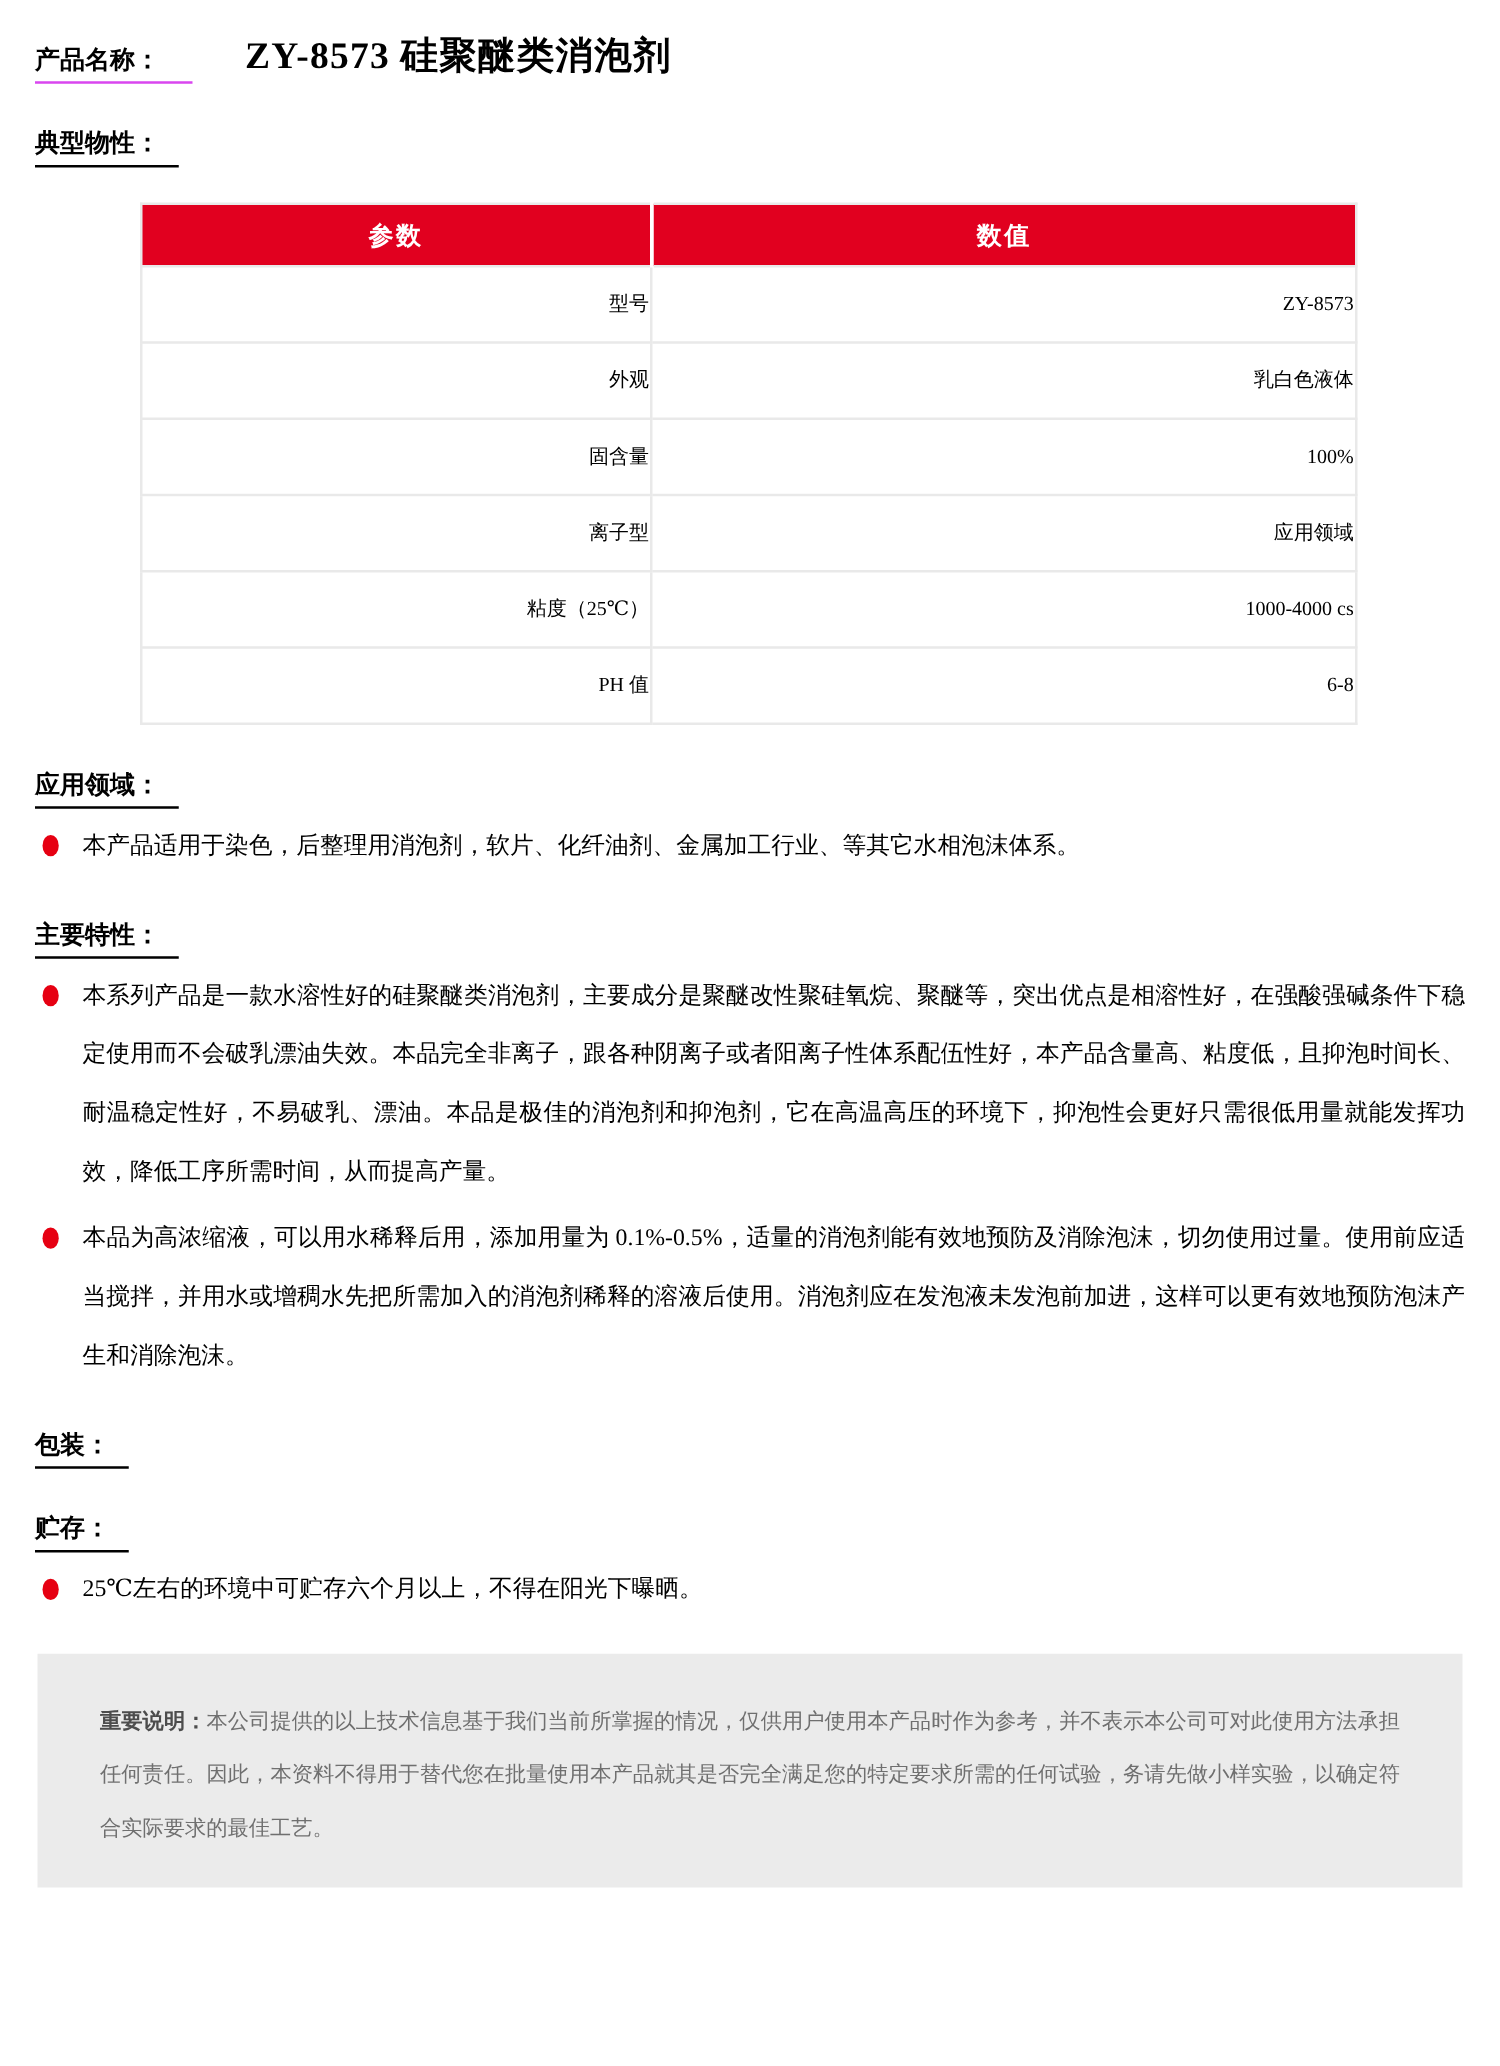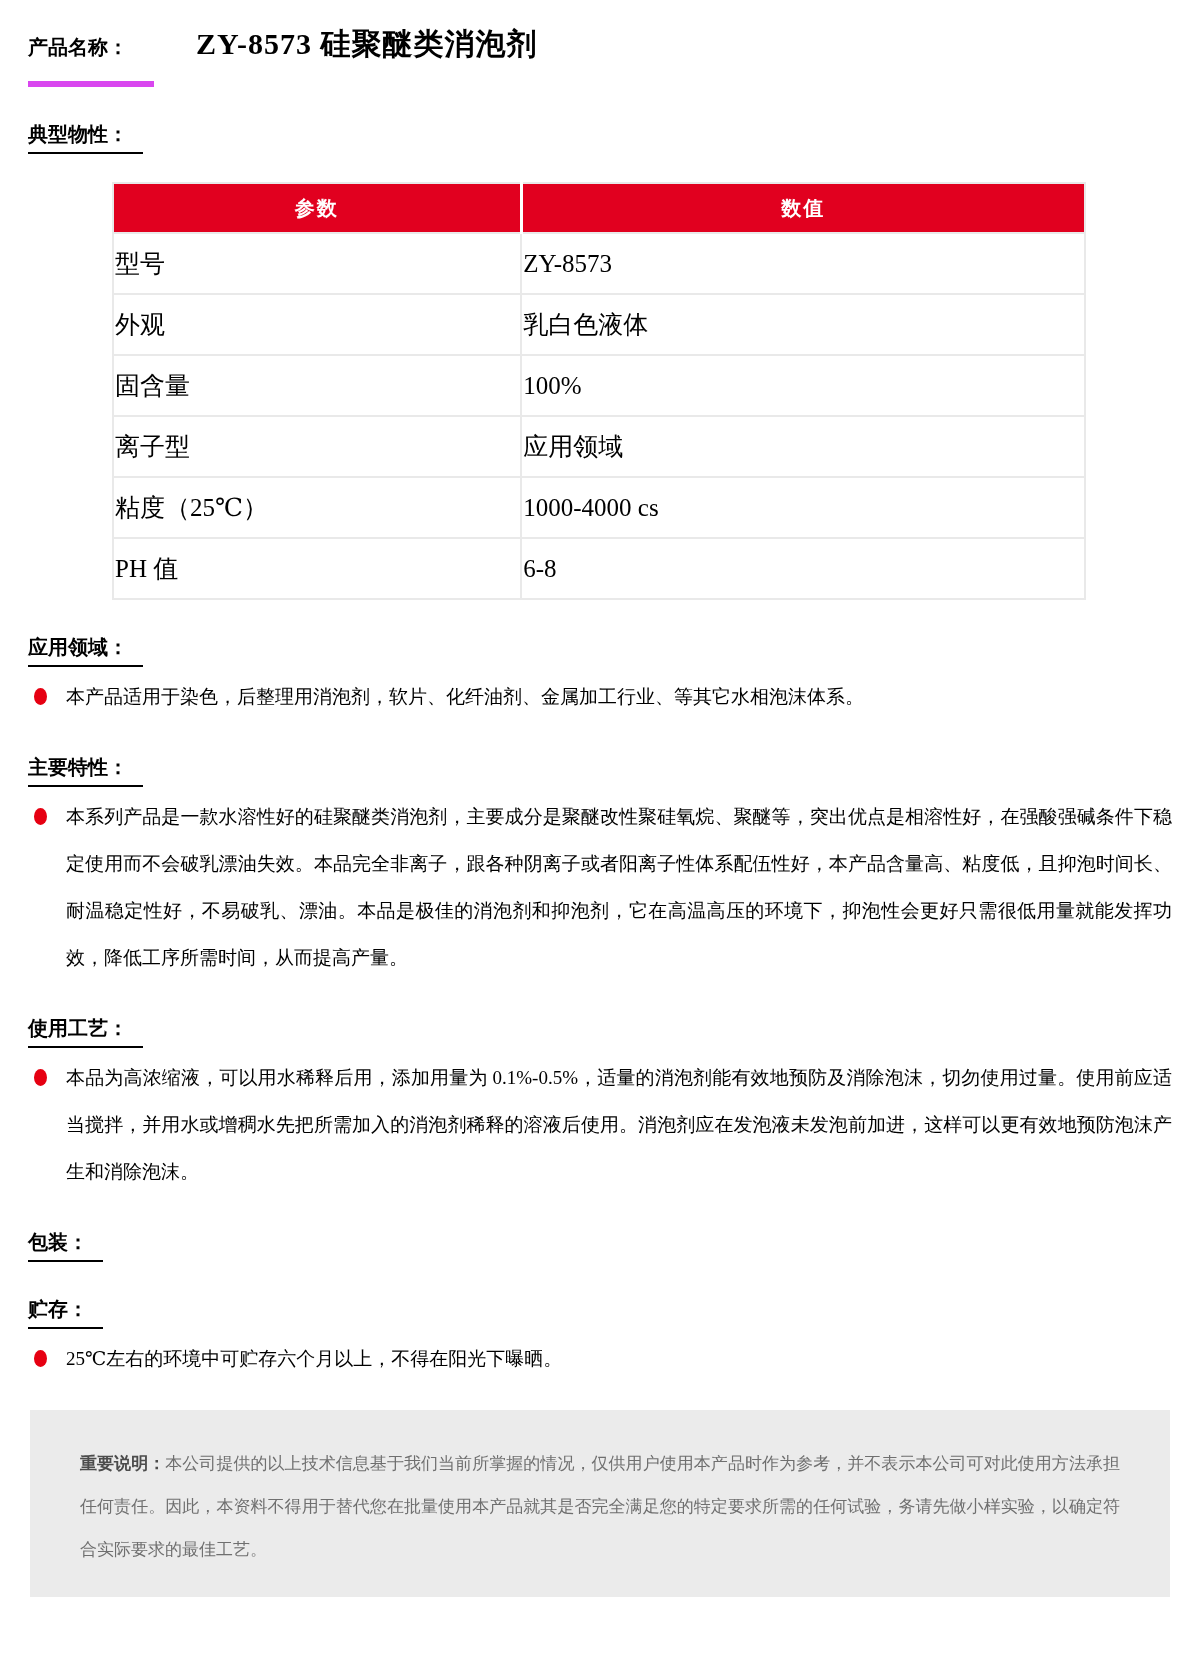--- a/index.html
+++ b/index.html
@@ -17,22 +17,22 @@
     min-height:1653px;
     background:#ffffff;
     color:#000;
     font-family:"Liberation Serif","DejaVu Serif",serif;
   }
   .page{padding:20px 28px 30px;}
 
   .title-row{display:flex;align-items:baseline;margin-top:4px;}
   .product-label{
     font-size:20px;font-weight:bold;
-    border-bottom:6px solid #d946ef;
-    padding:0 26px 20px 0;
+    border-bottom:2px solid #d946ef;
+    padding:0 26px 4px 0;
     white-space:nowrap;
   }
   .product-title{
     font-size:30px;font-weight:bold;
     margin:0 0 0 42px;letter-spacing:1px;
   }
 
   .sec-heading-wrap{margin-top:34px;}
   .sec-heading{
     display:inline-block;
@@ -52,22 +52,22 @@
   .props-table col.c2{width:58%;}
   .props-table th{
     background:var(--accent);
     color:#fff;
     font-size:20px;font-weight:bold;
     height:50px;text-align:center;
     letter-spacing:2px;
   }
   .props-table th + th{border-left:3px solid #fff;}
   .props-table td{
-    height:61px;text-align:left;
-    font-size:25px;
+    height:61px;text-align:right;
+    font-size:16px;
     border:2px solid var(--table-border);
     background:#fff;
   }
 
   .bullet-row{display:flex;margin-top:6px;}
   .bullet{
     flex:0 0 auto;
     width:13px;height:17px;border-radius:50%;
     background:var(--bullet);
     margin:15px 0 0 6px;
@@ -157,23 +157,20 @@
     <div class="sec-heading-wrap">
       <span class="sec-heading">主要特性：</span>
     </div>
     <div class="bullet-row">
       <span class="bullet"></span>
       <p class="bullet-text">本系列产品是一款水溶性好的硅聚醚类消泡剂，主要成分是聚醚改性聚硅氧烷、聚醚等，突出优点是相溶性好，在强酸强碱条件下稳定使用而不会破乳漂油失效。本品完全非离子，跟各种阴离子或者阳离子性体系配伍性好，本产品含量高、粘度低，且抑泡时间长、耐温稳定性好，不易破乳、漂油。本品是极佳的消泡剂和抑泡剂，它在高温高压的环境下，抑泡性会更好只需很低用量就能发挥功效，降低工序所需时间，从而提高产量。</p>
     </div>
   </div>
 
   <div class="section">
-    <div class="sec-heading-wrap">
-      <span class="sec-heading">使用工艺：</span>
-    </div>
     <div class="bullet-row">
       <span class="bullet"></span>
       <p class="bullet-text">本品为高浓缩液，可以用水稀释后用，添加用量为 0.1%-0.5%，适量的消泡剂能有效地预防及消除泡沫，切勿使用过量。使用前应适当搅拌，并用水或增稠水先把所需加入的消泡剂稀释的溶液后使用。消泡剂应在发泡液未发泡前加进，这样可以更有效地预防泡沫产生和消除泡沫。</p>
     </div>
   </div>
 
   <div class="section">
     <div class="sec-heading-wrap">
       <span class="sec-heading">包装：</span>
     </div>

